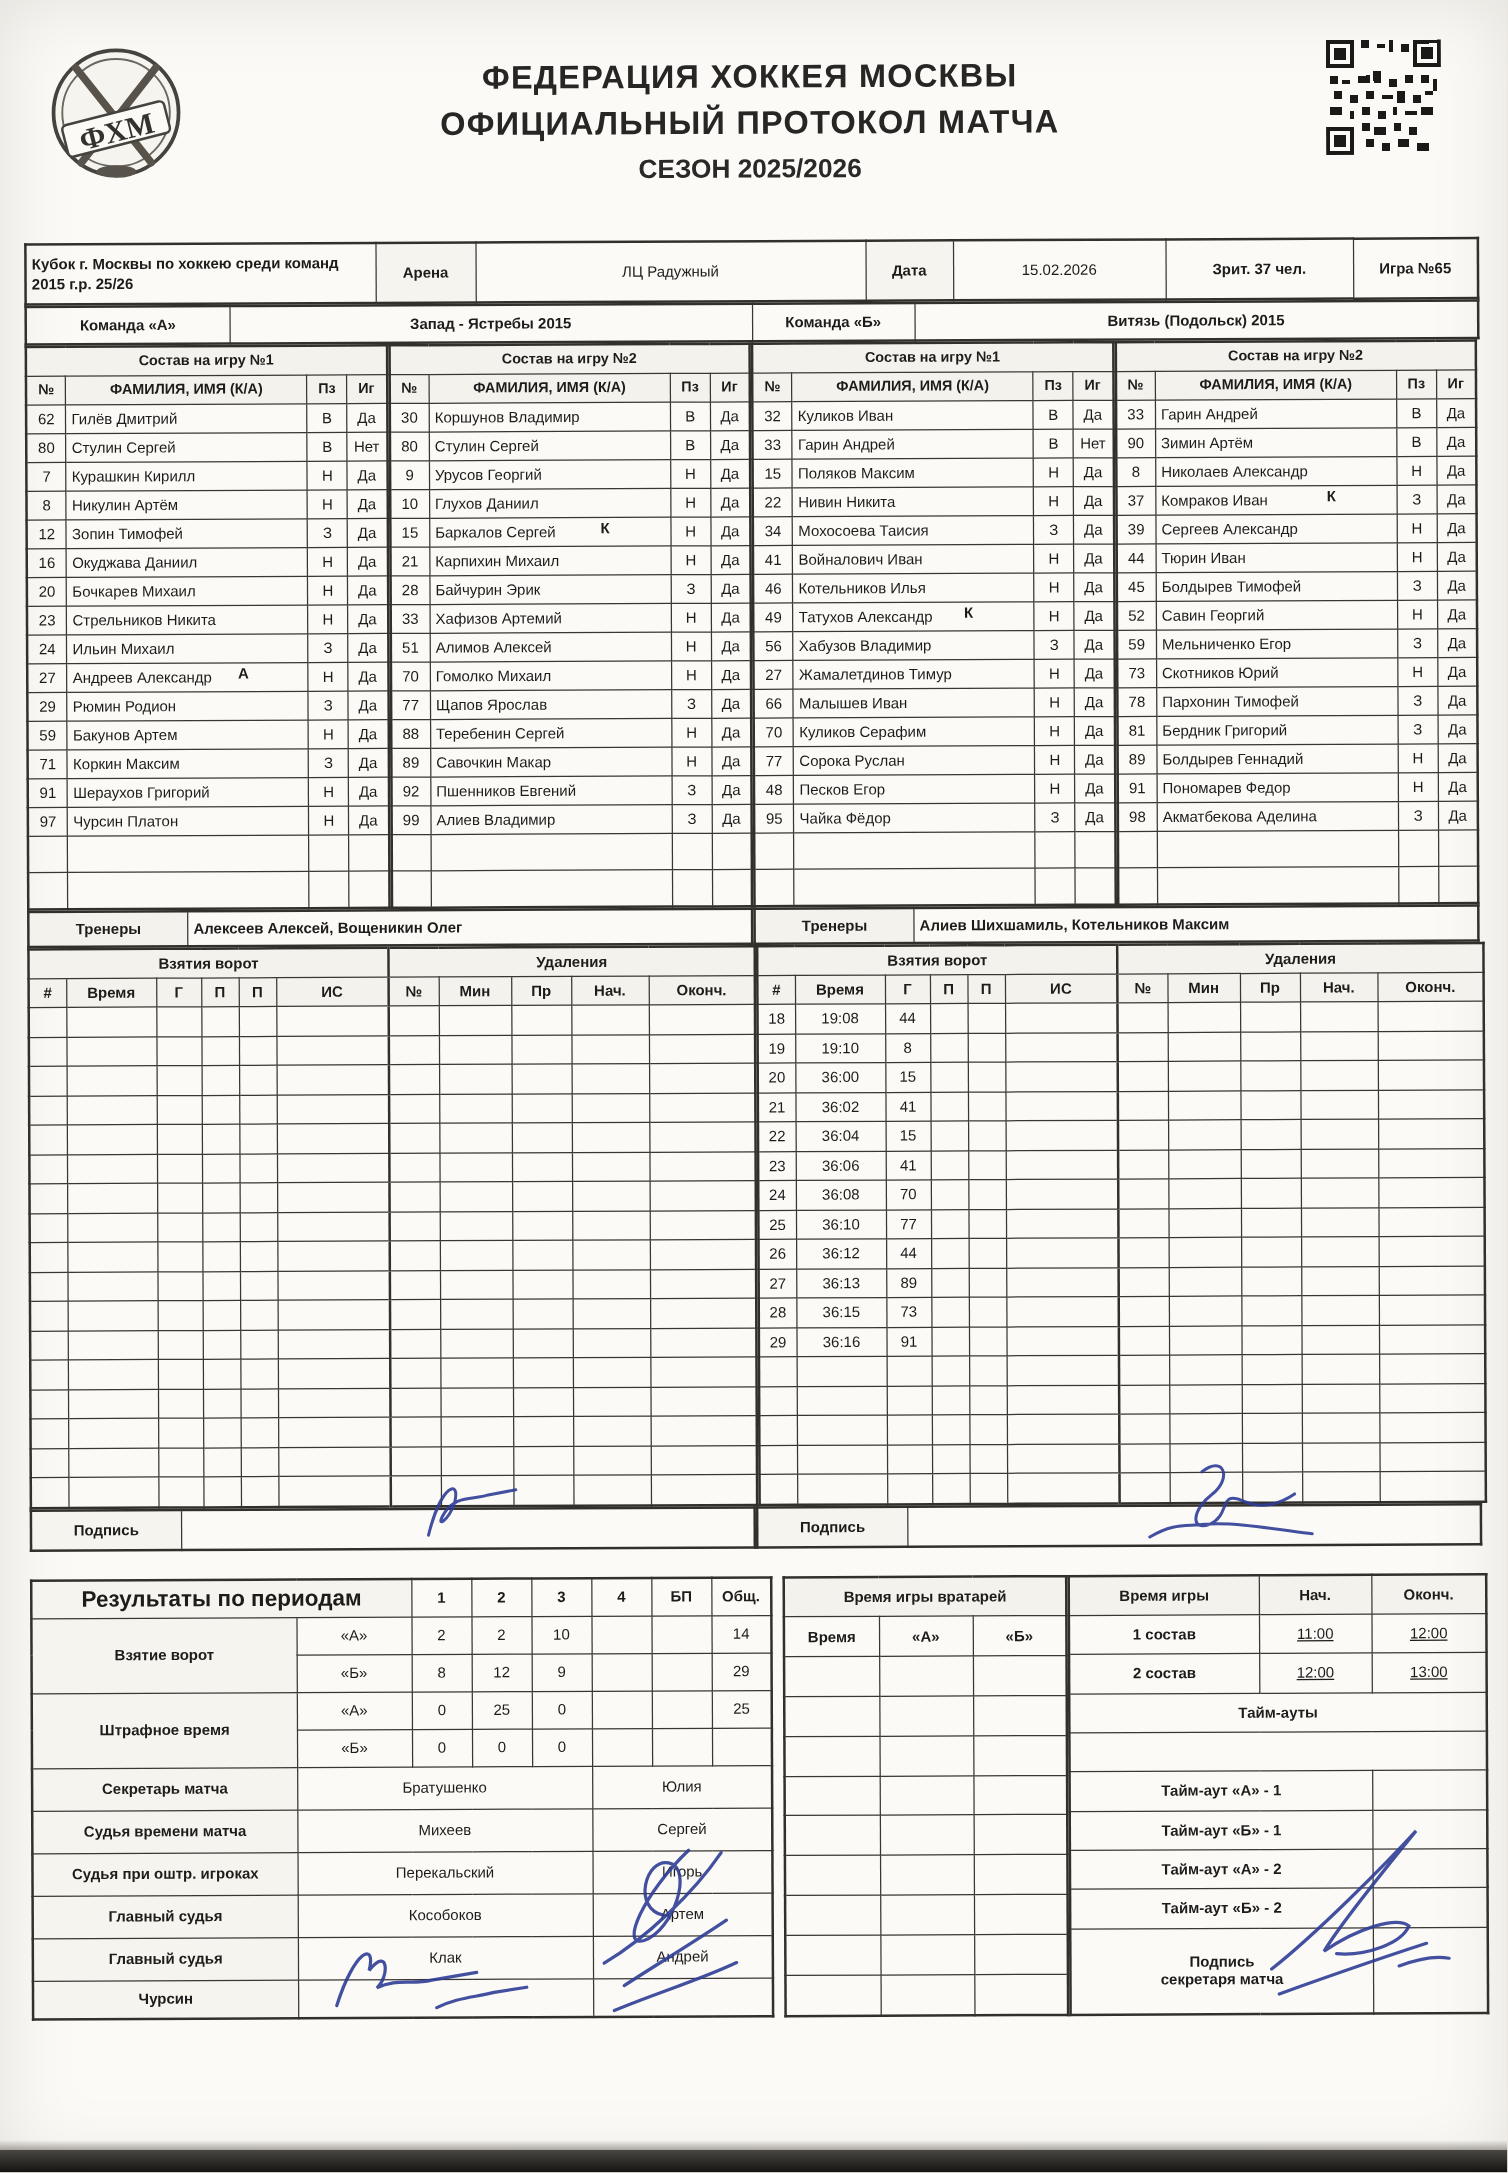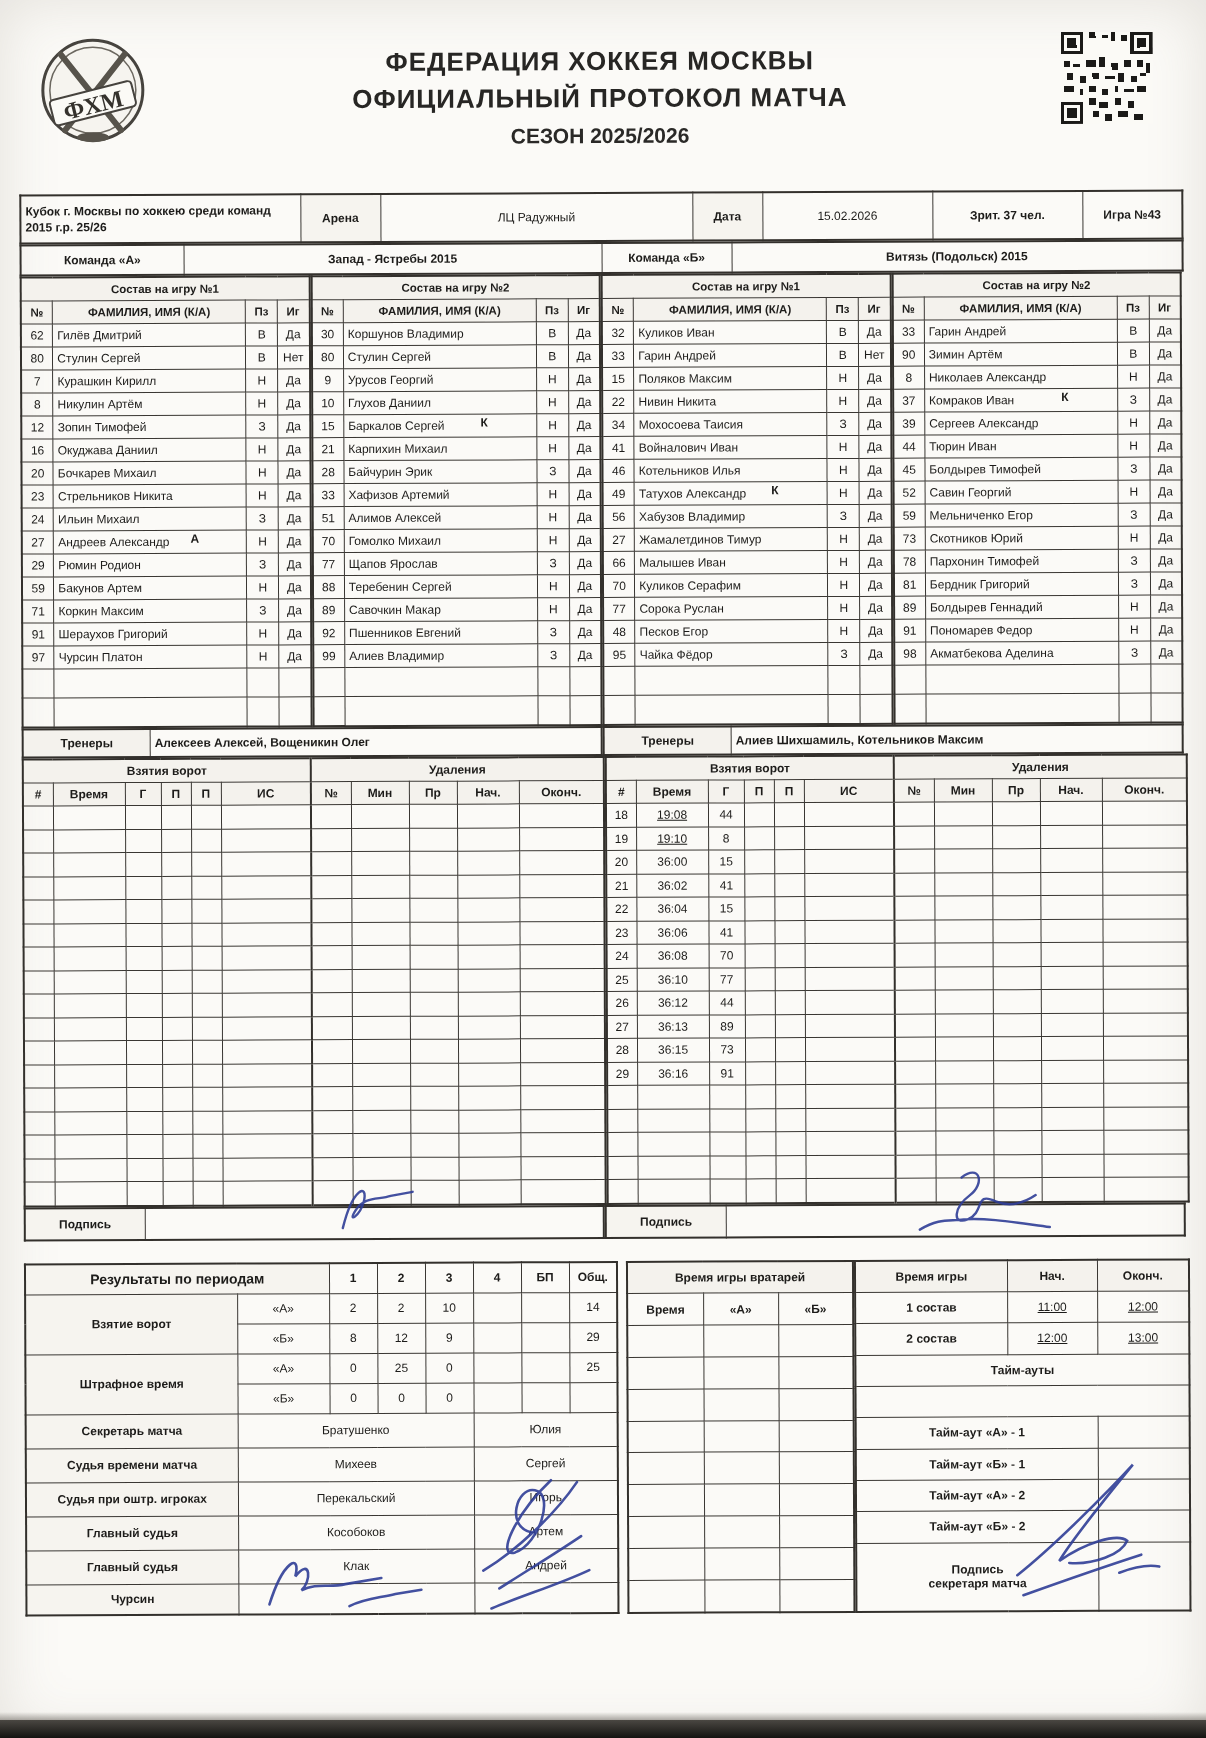--- a/index.html
+++ b/index.html
@@ -43,32 +43,32 @@
   .coach-table{width:100%;}
   .coach-table td{height:24px;}
   .coach-label{width:118px;text-align:center;font-weight:bold;background:#f4f2ed;}
   .coach-names{font-weight:bold;}
   
   .events-table{width:581px;}
   .events-table th{height:20px;}
   .events-table td{height:20.5px;}
   .events-table tr > *:nth-child(7){border-left:2px solid #33302c;}
   th.sep{border-left:2px solid #33302c;}
-  [data-u="1"]{text-decoration:underline;}
+  [data-u="1"]{}
   
   .sign-table{width:581px;}
   .sign-table td{height:28px;}
   .sigarea{position:relative;overflow:visible;}
   .sigarea svg{position:absolute;left:40%;top:-38px;}
   
   .summary{position:relative;display:flex;margin-top:22px;}
   .sum-left{width:592px;}
   .sum-left td{height:27px;}
   .sum-left .lbl{font-weight:bold;text-align:center;background:#f6f4ef;}
-  .sum-left .big{font-size:14px;text-align:center;}
+  .sum-left .big{font-size:18px;text-align:center;}
   .off td{height:31px;}
   .sigcell{height:58px;}
   .sum-right{margin-left:8px;display:flex;}
   .goalie{width:226px;}
   .goalie td,.goalie th{height:27px;text-align:center;}
   .gametime{width:334px;}
   .gametime td,.gametime th{height:28px;text-align:center;}
   .gametime .sec{height:64px;white-space:normal;font-weight:bold;}
   .uline{text-decoration:underline;}
   .bold{font-weight:bold;}
@@ -166,21 +166,21 @@
           <col style="width:100px">
         </colgroup>
     <tbody>
           <tr>
       <td class="cell-tournament">Кубок г. Москвы по хоккею среди команд 2015 г.р. 25/26</td>
       <td class="lblcell">Арена</td>
       <td class="valcell">ЛЦ Радужный</td>
       <td class="lblcell">Дата</td>
       <td class="valcell">15.02.2026</td>
       <td class="valcell bold">Зрит. 37 чел.</td>
-      <td class="valcell bold">Игра №43</td>
+      <td class="valcell bold">Игра №65</td>
     </tr>
   </tbody>
       </table>
 
   <table class="teams-table outer">
     <colgroup>
           <col style="width:163px">
           <col style="width:418px">
           <col style="width:130px">
           <col style="width:451px">

